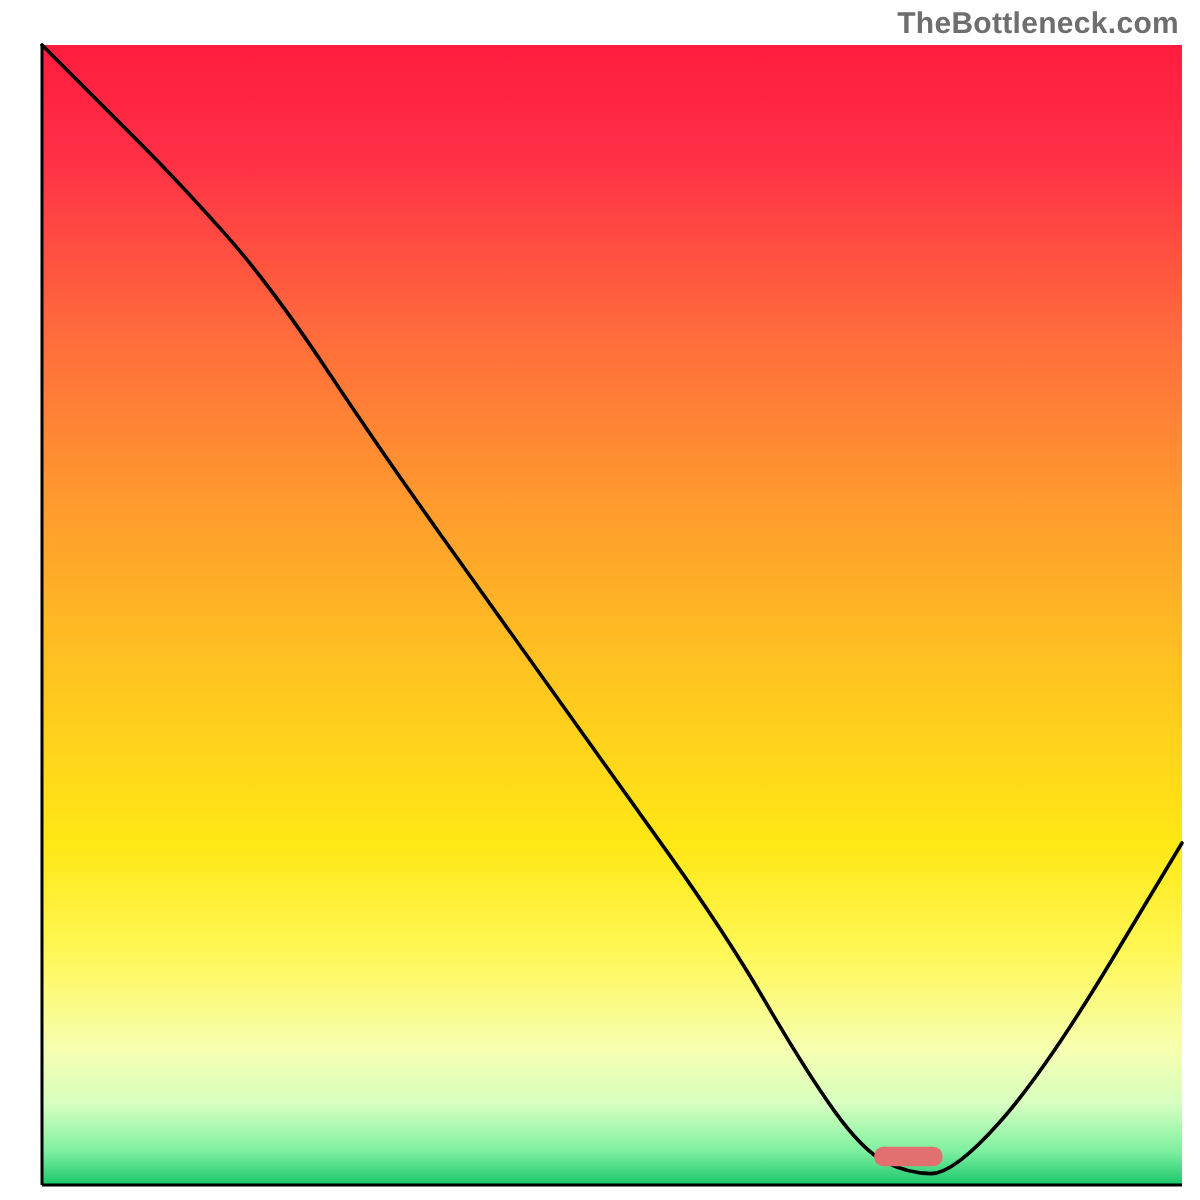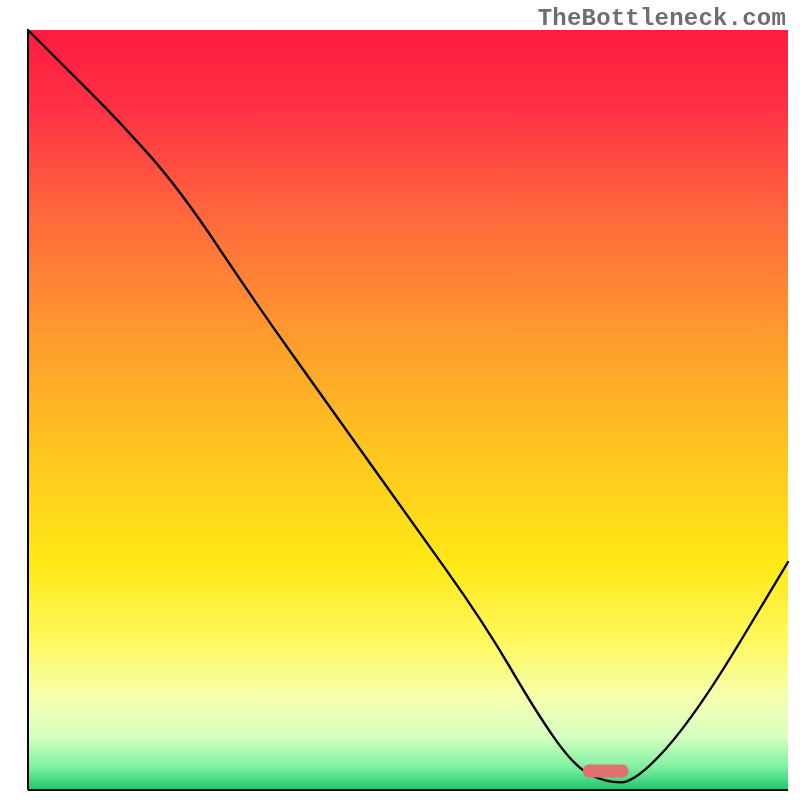--- a/index.html
+++ b/index.html
@@ -2,22 +2,22 @@
 <html><head>
 <meta charset="utf-8">
 <style>
   * { margin: 0; padding: 0; box-sizing: border-box; }
   html, body { width: 800px; height: 800px; background: #fff; overflow: hidden; }
   .wrap { position: relative; width: 800px; height: 800px; }
   .watermark {
     position: absolute;
     top: 5px;
     right: 14px;
-    font-family: Liberation Mono, monospace;
-    font-size: 24px;
+    font-family: Liberation Sans, sans-serif;
+    font-size: 20px;
     font-weight: 600;
     color: #6e6e6e;
     letter-spacing: 0.2px;
   }
   svg { position: absolute; left: 0; top: 0; }
 </style>
 </head>
 <body>
 
 <div class="wrap">

